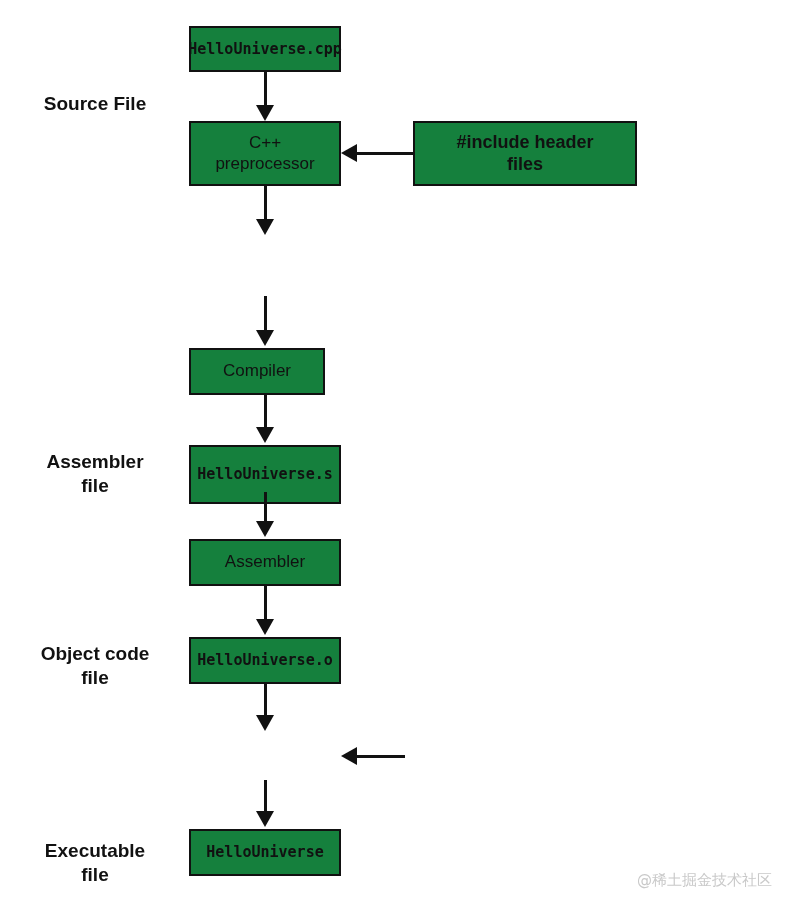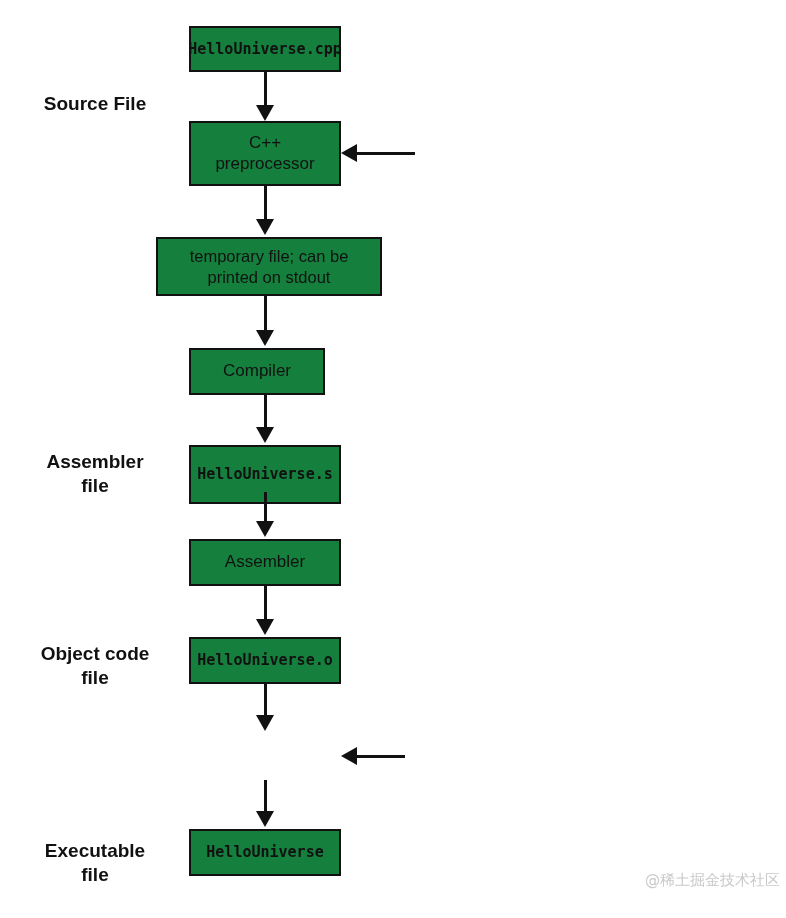--- a/index.html
+++ b/index.html
@@ -116,22 +116,20 @@
 
   <div class="vline" style="left:263.5px; top:72px; height:36px;"></div>
   <div class="arrow-down" style="left:256px; top:105px;"></div>
 
   <div class="box proc" style="left:189px; top:121px; width:152px; height:65px; white-space:pre-line;">C++
 preprocessor</div>
 
   <div class="vline" style="left:263.5px; top:186px; height:35px;"></div>
   <div class="arrow-down" style="left:256px; top:219px;"></div>
 
-  <div class="box proc" style="left:156px; top:237px; width:226px; height:59px; white-space:pre-line; font-size:16.5px;">temporary file; can be
-printed on stdout</div>
 
   <div class="vline" style="left:263.5px; top:296px; height:36px;"></div>
   <div class="arrow-down" style="left:256px; top:330px;"></div>
 
   <div class="box proc" style="left:189px; top:348px; width:136px; height:47px;">Compiler</div>
 
   <div class="vline" style="left:263.5px; top:395px; height:32px;"></div>
   <div class="arrow-down" style="left:256px; top:427px;"></div>
 
   <div class="box mono" style="left:189px; top:445px; width:152px; height:59px;">HelloUniverse.s</div>
@@ -148,21 +146,23 @@
 
   <div class="vline" style="left:263.5px; top:684px; height:33px;"></div>
   <div class="arrow-down" style="left:256px; top:715px;"></div>
 
 
   <div class="vline" style="left:263.5px; top:780px; height:33px;"></div>
   <div class="arrow-down" style="left:256px; top:811px;"></div>
 
   <div class="box mono" style="left:189px; top:829px; width:152px; height:47px;">HelloUniverse</div>
 
+  <div class="box note" style="left:413px; top:121px; width:224px; height:65px; white-space:pre-line;">#include header
+files</div>
   <div class="hline" style="left:357px; top:152px; width:58px;"></div>
   <div class="arrow-left" style="left:341px; top:144px;"></div>
 
   <div class="hline" style="left:357px; top:755px; width:48px;"></div>
   <div class="arrow-left" style="left:341px; top:747px;"></div>
 
-  <div class="watermark" style="right:6px; bottom:28px;margin-left:12px;">@稀土掘金技术社区</div>
+  <div class="watermark" style="right:14px; bottom:28px;margin-left:12px;">@稀土掘金技术社区</div>
 
 </div>
 
 </body></html>

